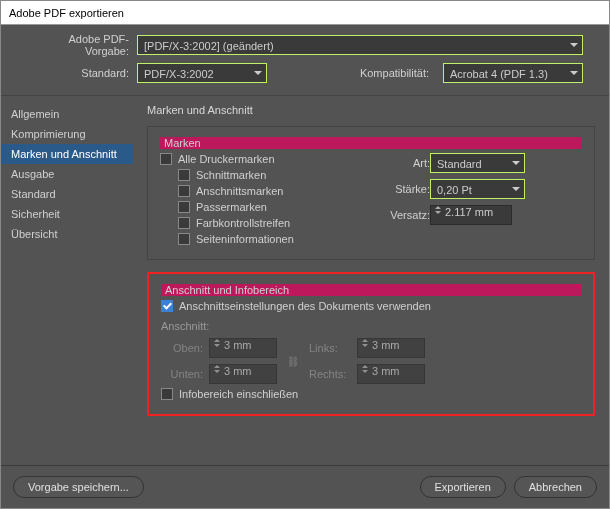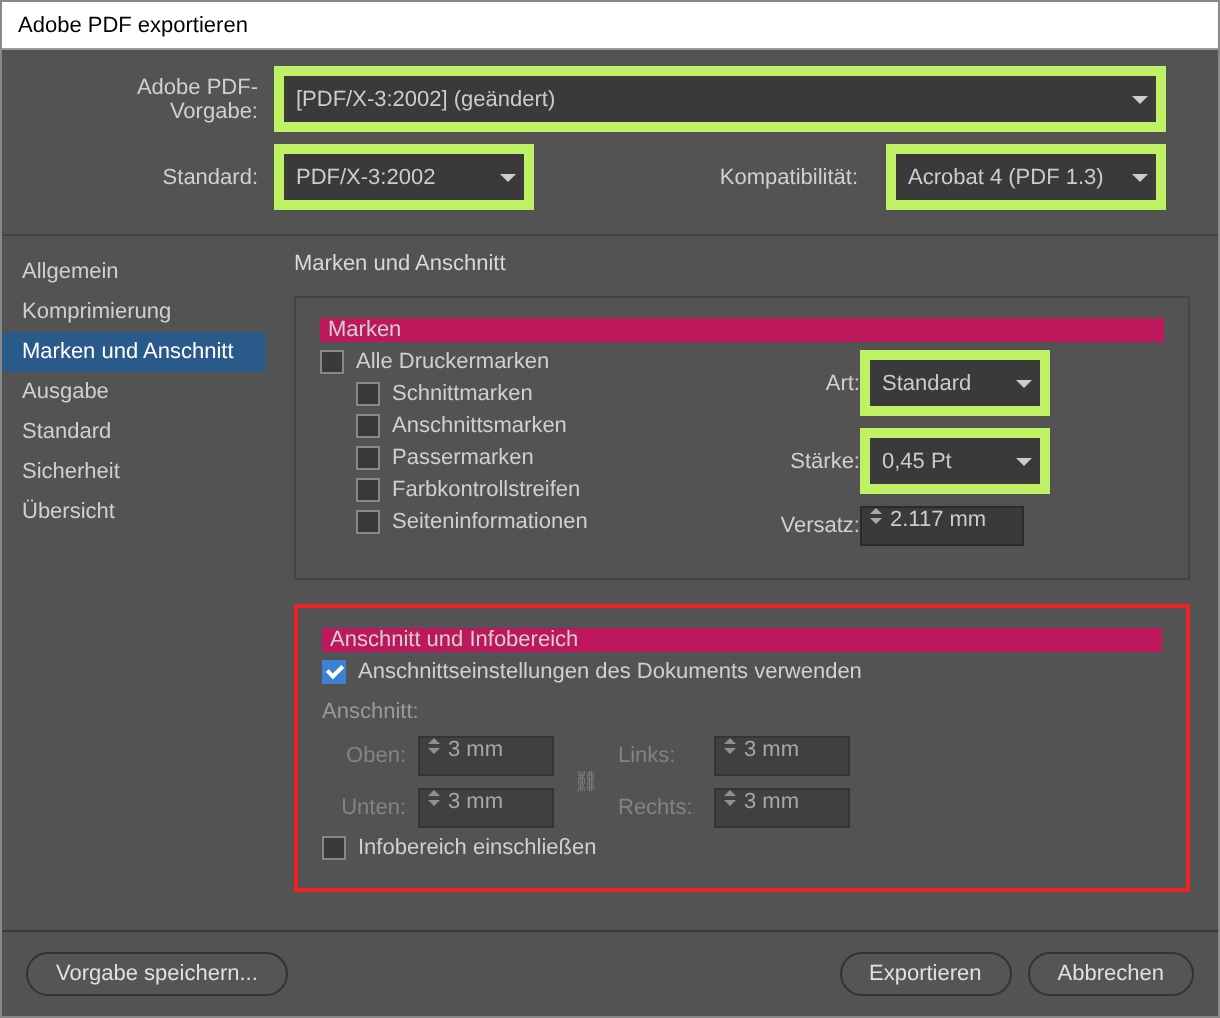--- a/index.html
+++ b/index.html
@@ -3,21 +3,21 @@
 <meta charset="utf-8">
 <style>
 *{box-sizing:border-box;margin:0;padding:0;font-family:"Segoe UI",Arial,sans-serif;font-size:11px;color:#ccc}
 body{background:#fff}
 .window{width:610px;height:509px;background:#535353;display:flex;flex-direction:column;border:1px solid #888}
 .titlebar{background:#fff;color:#000;padding:4px 8px;border-bottom:1px solid #999;display:flex;align-items:center;height:24px}
 .titlebar span{color:#000;font-size:11px}
 .toprows{background:#535353;padding:8px 26px 6px;border-bottom:1px solid #444}
 .row{display:flex;align-items:center;margin-bottom:6px}
 .row .lbl{width:110px;text-align:right;padding-right:8px;color:#d0d0d0}
-.select{background:#3a3a3a;border:5px solid #bef264;color:#d0d0d0;padding:2px 20px 2px 6px;position:relative;height:33px;display:flex;align-items:center}
+.select{background:#3a3a3a;border:1px solid #bef264;color:#d0d0d0;padding:2px 20px 2px 6px;position:relative;height:20px;display:flex;align-items:flex-end}
 .select.wide{flex:1}
 .select.med{width:130px}
 .select.sm{width:95px}
 .chev{position:absolute;right:4px;top:50%;transform:translateY(-50%);width:0;height:0;border-left:4px solid transparent;border-right:4px solid transparent;border-top:4px solid #ccc}
 .between{flex:1}
 .body{flex:1;display:flex;overflow:hidden}
 .sidebar{width:132px;background:#535353;padding:8px 0}
 .sidebar-item{padding:4px 10px;color:#d0d0d0;cursor:pointer}
 .sidebar-item.active{background:#2a5a8a;color:#fff}
 .main{flex:1;padding:8px 14px;overflow:auto}
@@ -133,21 +133,21 @@
             <div class="frow">
                 <div class="flbl">Art:</div>
               <div class="select sm">
                   <span>Standard</span>
                   <span class="chev"></span>
                 </div>
             </div>
             <div class="frow">
                 <div class="flbl">Stärke:</div>
               <div class="select sm">
-                  <span>0,45 Pt</span>
+                  <span>0,20 Pt</span>
                   <span class="chev"></span>
                 </div>
             </div>
             <div class="frow">
                 <div class="flbl">Versatz:</div>
               <div class="spin">
                   <span class="arrows">
                     <span class="au"></span>
                     <span class="ad"></span>
                   </span>

